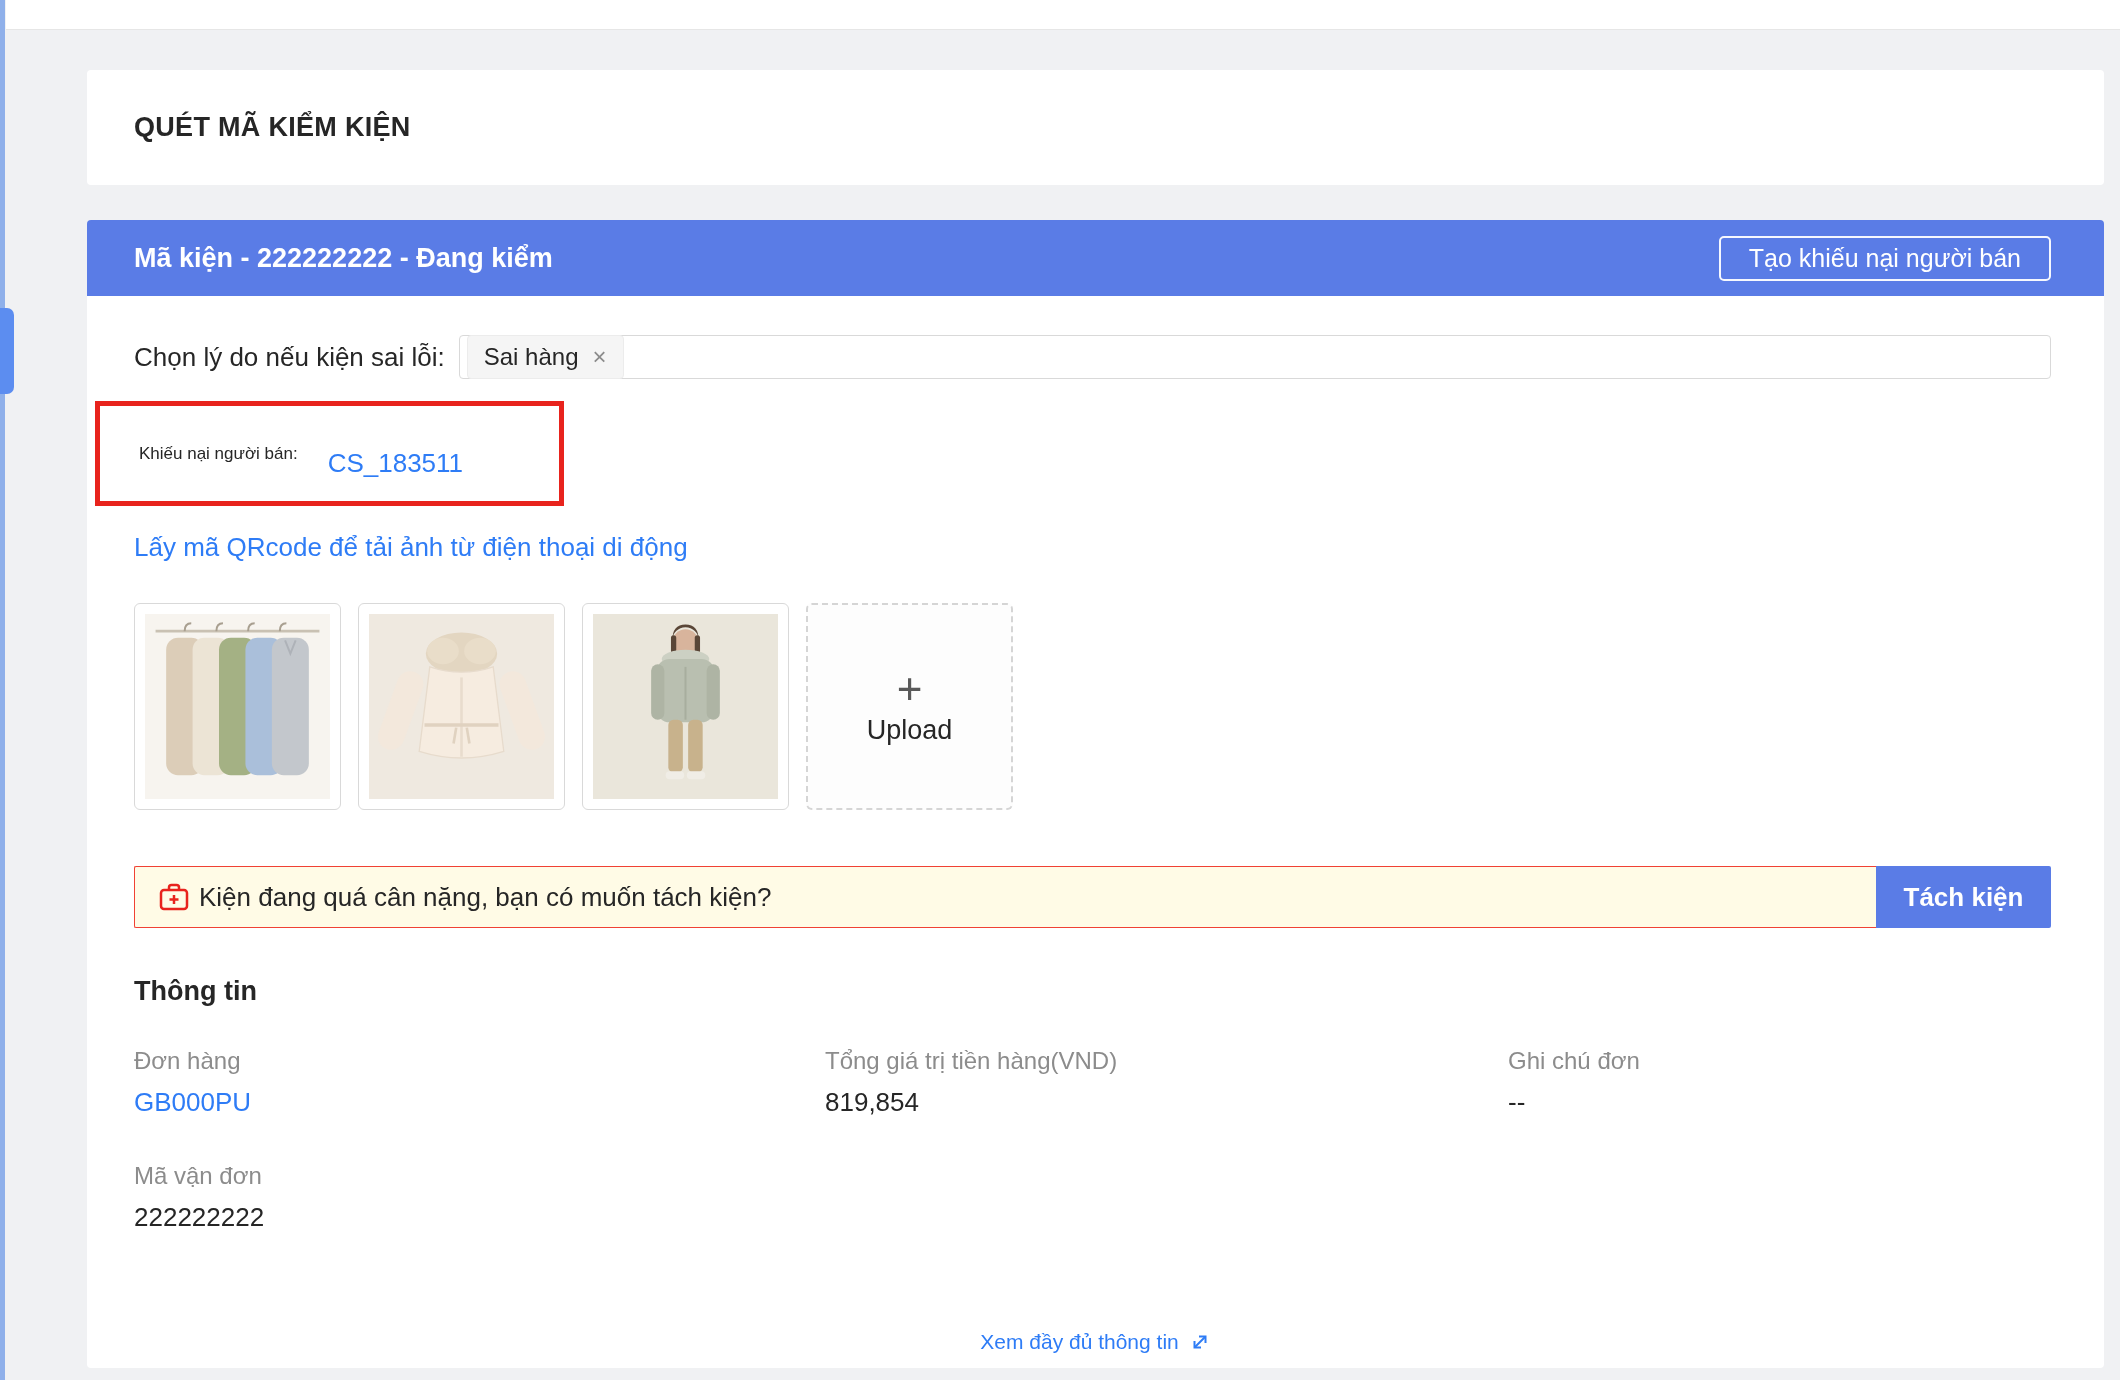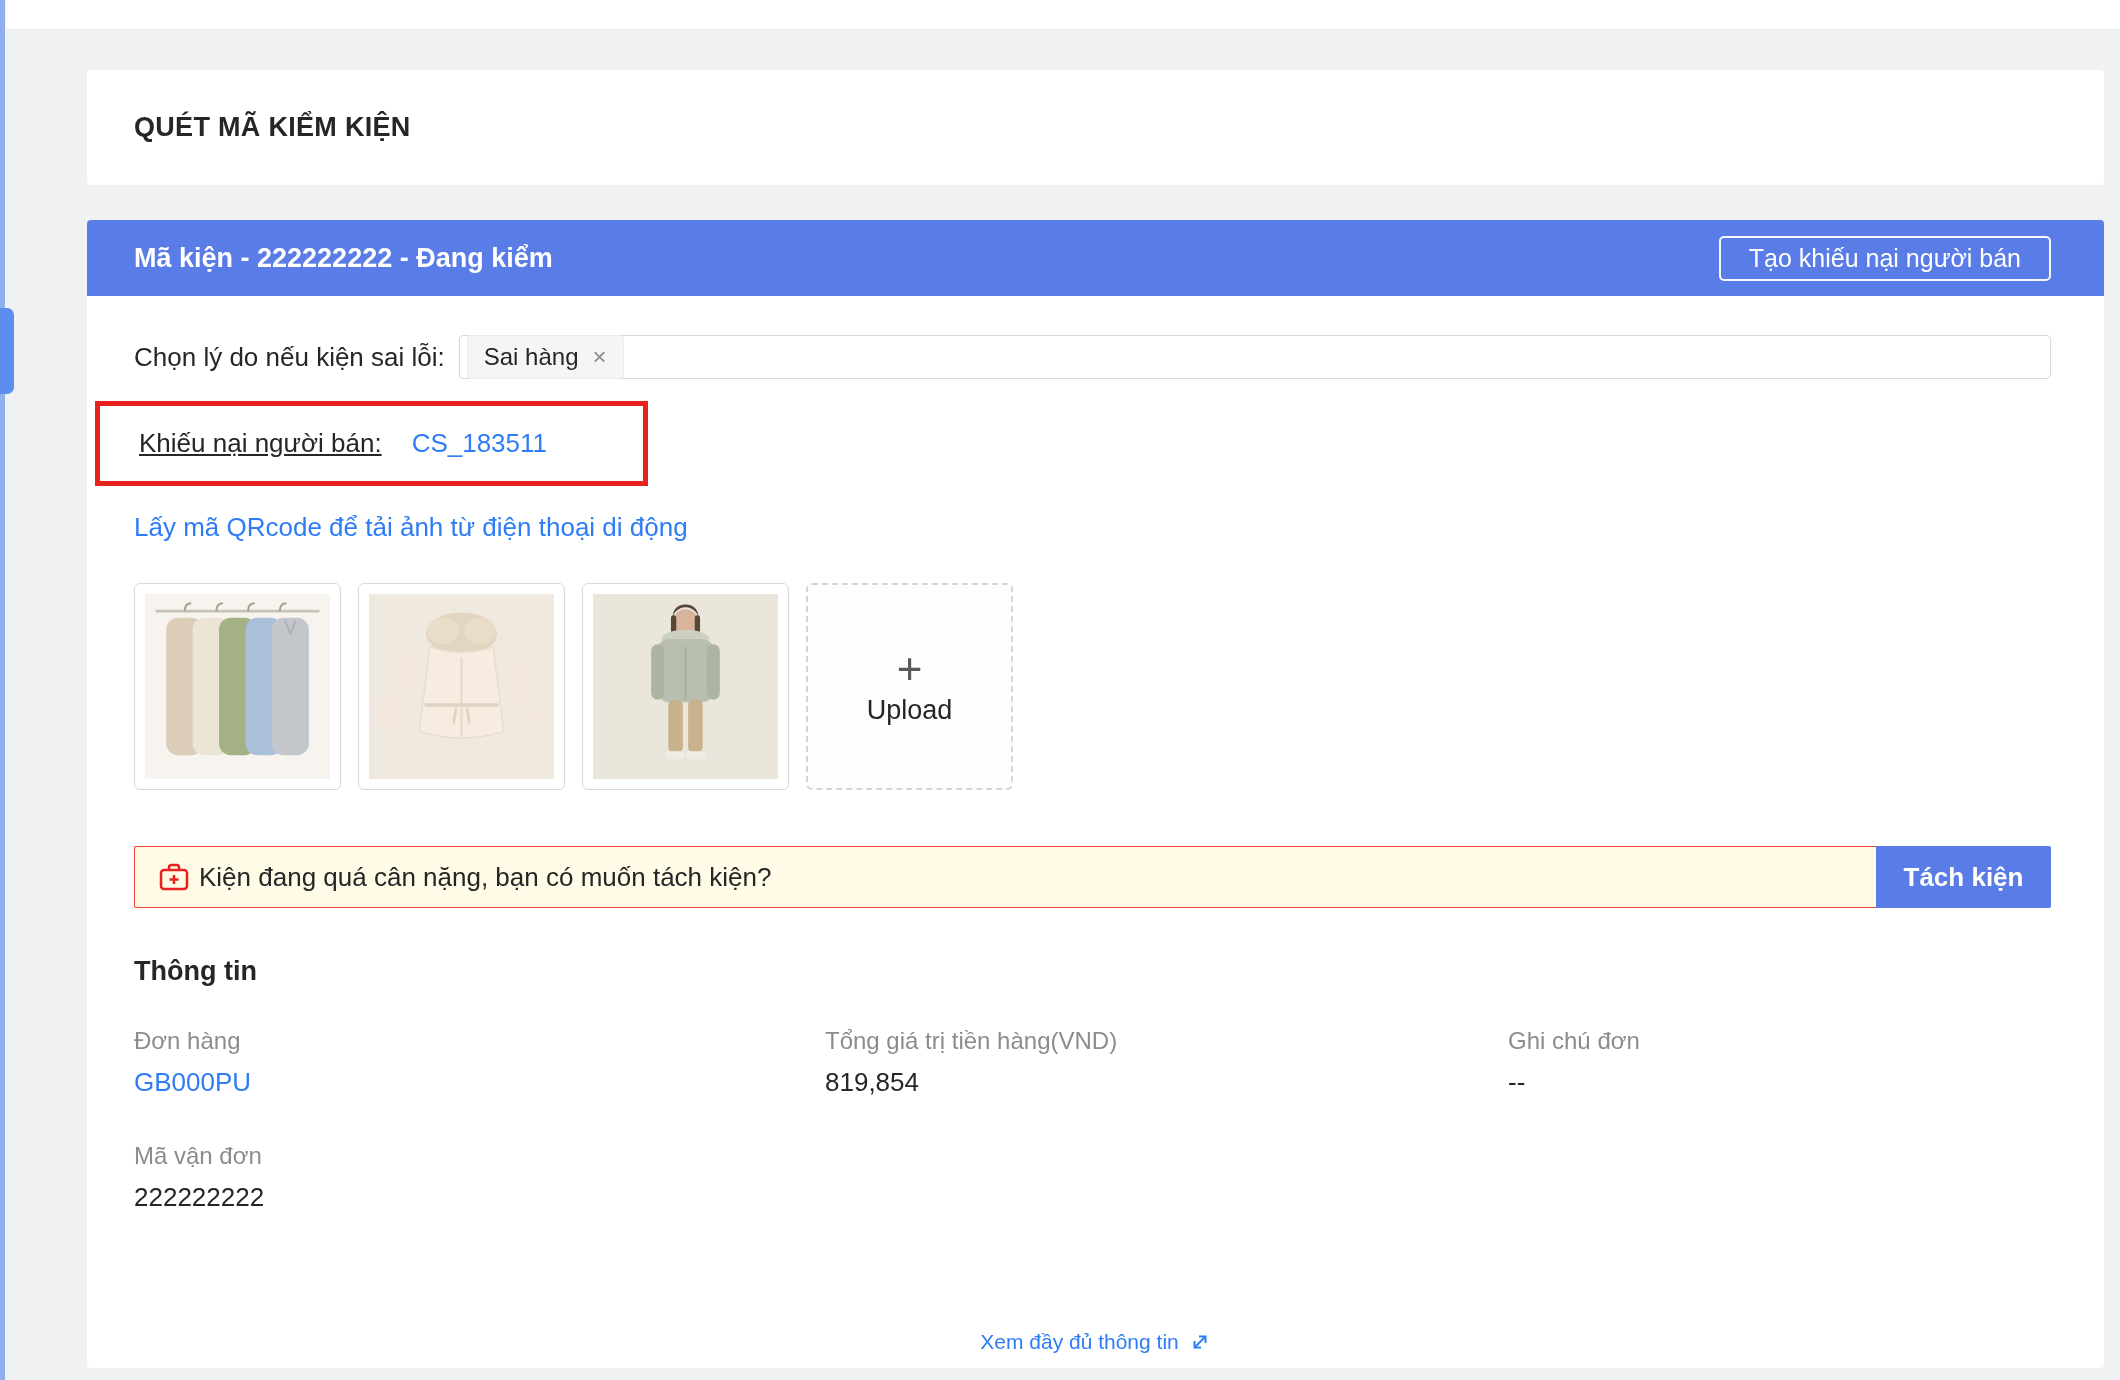--- a/index.html
+++ b/index.html
@@ -72,22 +72,22 @@
     padding: 7px 16px; font-size: 24px; cursor: default;
   }
   .tag-close { color: #8c8c8c; font-size: 24px; line-height: 1; cursor: pointer; }
 
   .annotation-box {
     margin: 22px 0 0 -39px;
     display: inline-flex; align-items: center; gap: 30px;
     border: 5px solid #e8231d;
     padding: 22px 96px 22px 39px;
   }
-  .field-label { font-size: 26px; text-decoration: underline; }
-  .link { color: #2e7cf6; cursor: pointer; text-decoration: none; }
+  .field-label { font-size: 17px; }
+  .link { color: #2e7cf6; cursor: pointer; text-decoration: none; margin-top: 20px; }
   .complaint-id { font-size: 26px; }
 
   .qr-link { display: block; margin-top: 26px; font-size: 26px; width: fit-content; }
 
   .thumbs { margin-top: 40px; display: flex; gap: 17px; }
   .thumb {
     width: 207px; height: 207px;
     border: 1px solid #d9d9d9; border-radius: 6px;
     padding: 10px; background: #fff; cursor: pointer;
   }

